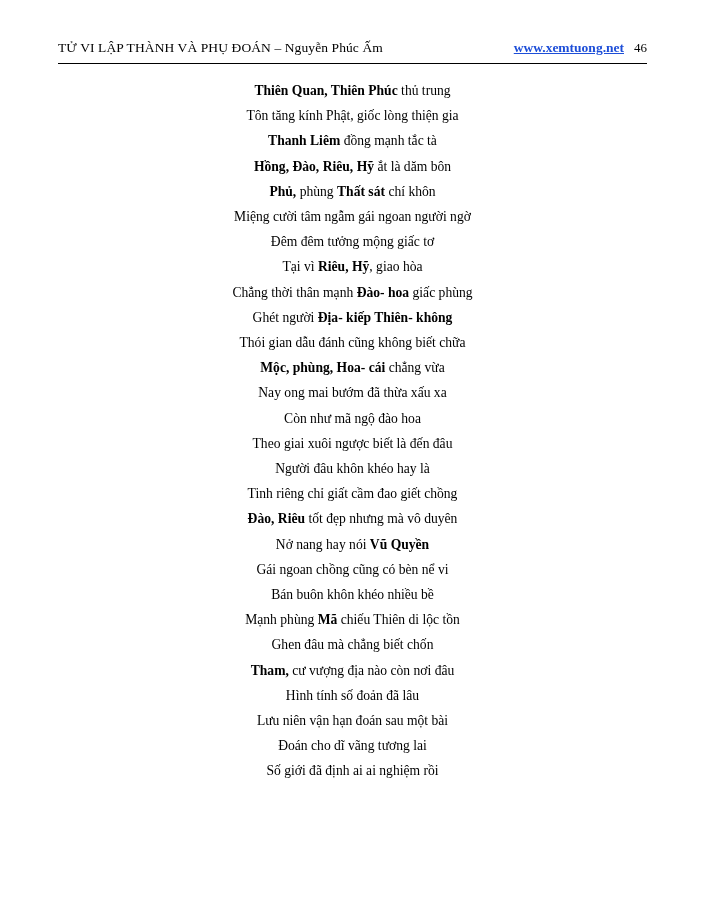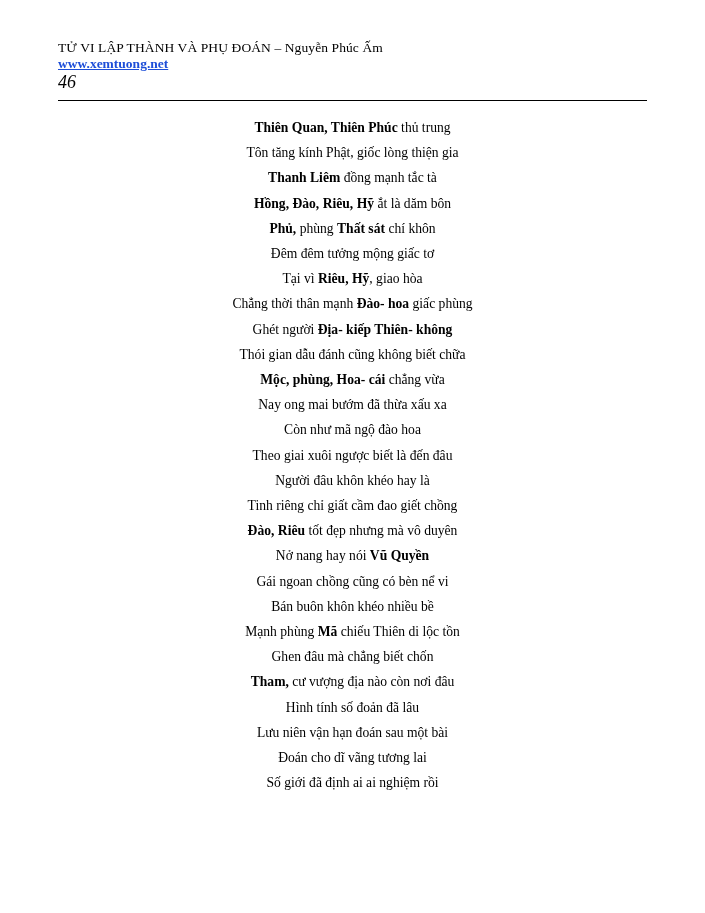--- a/index.html
+++ b/index.html
@@ -18,39 +18,37 @@
     width: 705px;
     height: 913px;
     box-sizing: border-box;
     padding: 40px 58px 0 58px;
   }
   .header {
     display: flex;
     align-items: baseline;
     font-size: 13.5px;
     white-space: nowrap;
-    flex-direction: column;
   }
   .header-title {
     font-size: 13.5px;
     letter-spacing: 0.1px;
   }
   .header-spacer {
     flex: 1 1 auto;
   }
   .header-link {
     color: #1d4ed8;
     font-weight: bold;
     text-decoration: underline;
     font-size: 13.5px;
     margin-right: 10px;
   }
   .header-page {
-    font-size: 18px;
-    font-style: italic;
+    font-size: 13px;
   }
   .header-rule {
     margin-top: 7px;
     border: 0;
     border-top: 1px solid #000000;
     width: 100%;
   }
   .body-lines {
     margin-top: 14px;
     text-align: center;
@@ -76,20 +74,21 @@
     <span class="header-page">46</span>
   </div>
   <hr class="header-rule">
 
   <div class="body-lines">
       <div class="line"><b>Thiên Quan, Thiên Phúc</b><span> thủ trung</span></div>
       <div class="line"><span>Tôn tăng kính Phật, giốc lòng thiện gia</span></div>
       <div class="line"><b>Thanh Liêm</b><span> đồng mạnh tắc tà</span></div>
       <div class="line"><b>Hồng, Đào, Riêu, Hỹ</b><span> ắt là dăm bôn</span></div>
       <div class="line"><b>Phủ,</b><span> phùng </span><b>Thất sát</b><span> chí khôn</span></div>
+      <div class="line"><span>Miệng cười tâm ngẫm gái ngoan người ngờ</span></div>
       <div class="line"><span>Đêm đêm tưởng mộng giấc tơ</span></div>
       <div class="line"><span>Tại vì </span><b>Riêu, Hỹ</b><span>, giao hòa</span></div>
       <div class="line"><span>Chẳng thời thân mạnh </span><b>Đào- hoa</b><span> giấc phùng</span></div>
       <div class="line"><span>Ghét người </span><b>Địa- kiếp Thiên- không</b></div>
       <div class="line"><span>Thói gian dẫu đánh cũng không biết chữa</span></div>
       <div class="line"><b>Mộc, phùng, Hoa- cái</b><span> chẳng vừa</span></div>
       <div class="line"><span>Nay ong mai bướm đã thừa xấu xa</span></div>
       <div class="line"><span>Còn như mã ngộ đào hoa</span></div>
       <div class="line"><span>Theo giai xuôi ngược biết là đến đâu</span></div>
       <div class="line"><span>Người đâu khôn khéo hay là</span></div>

